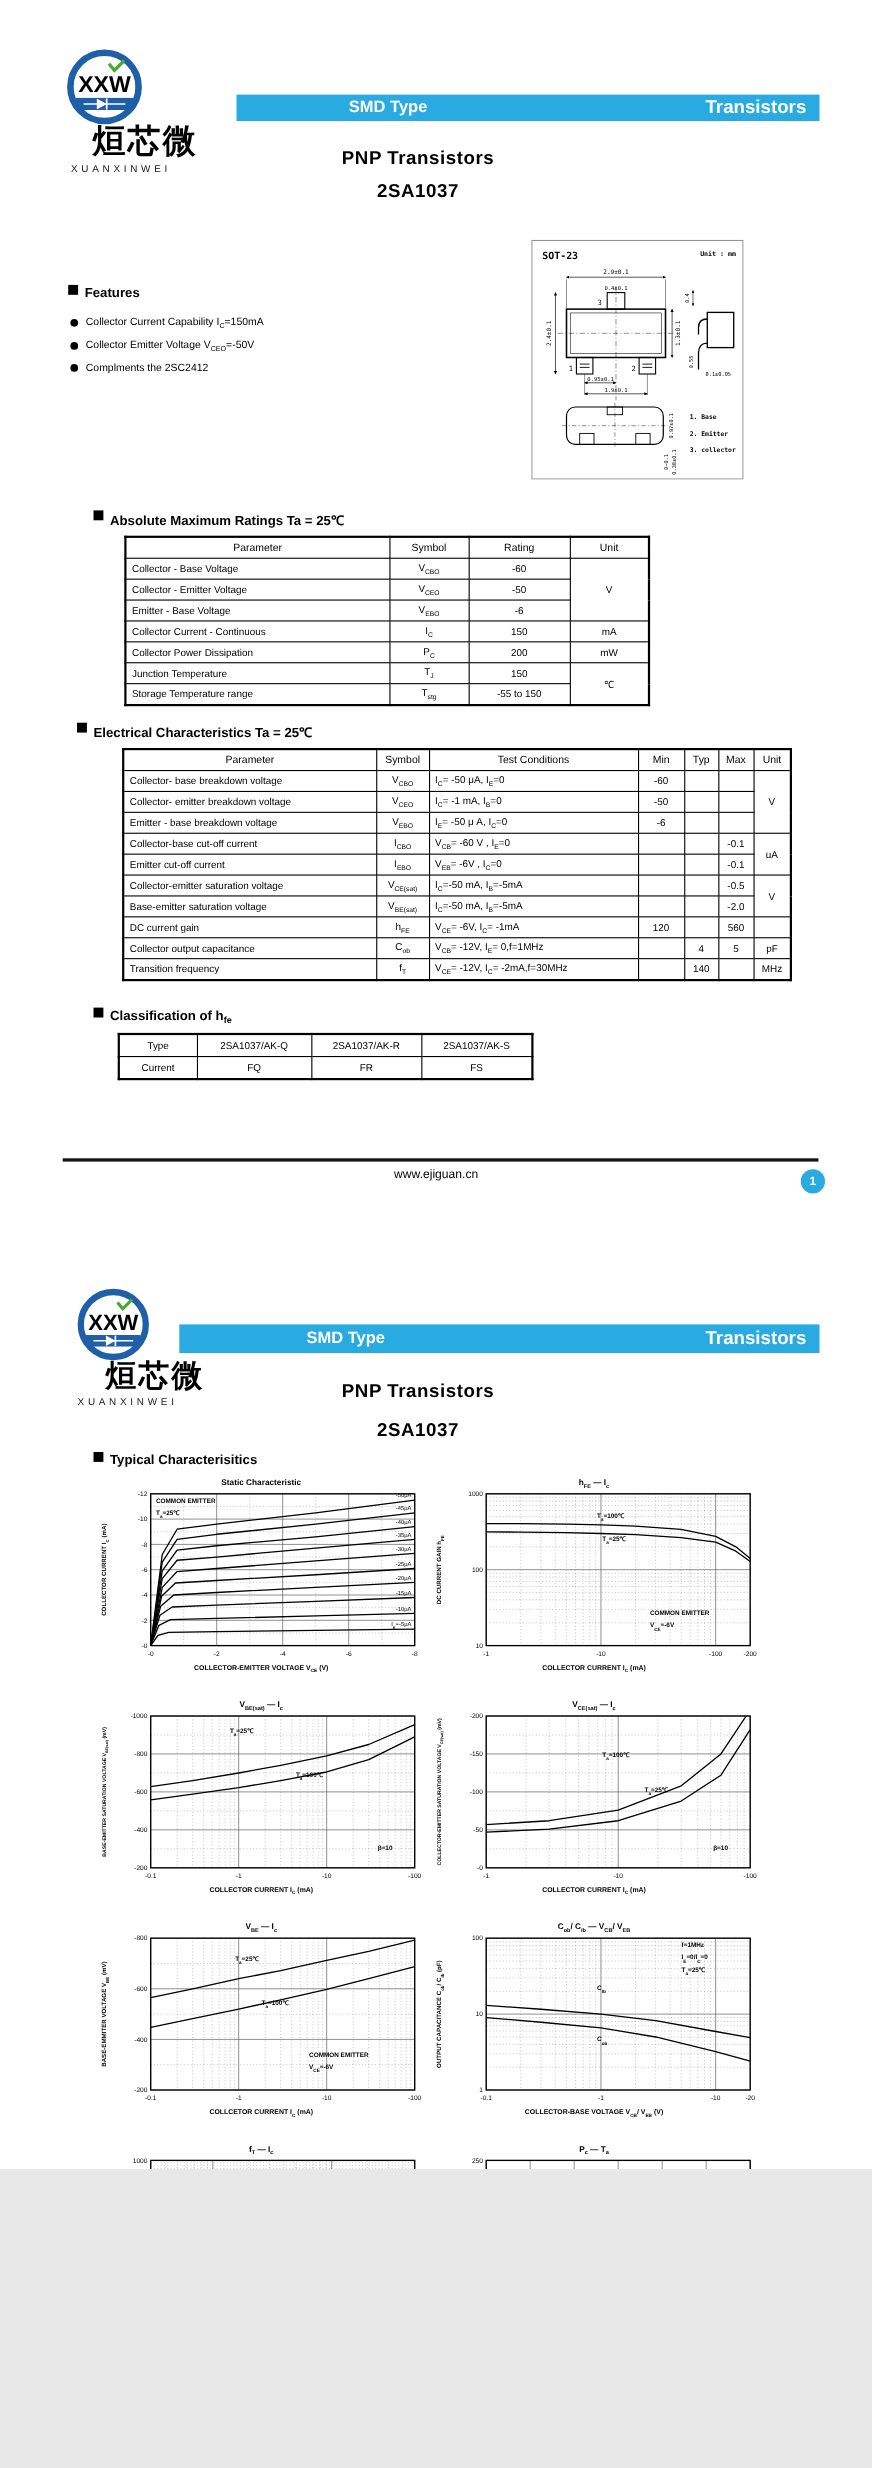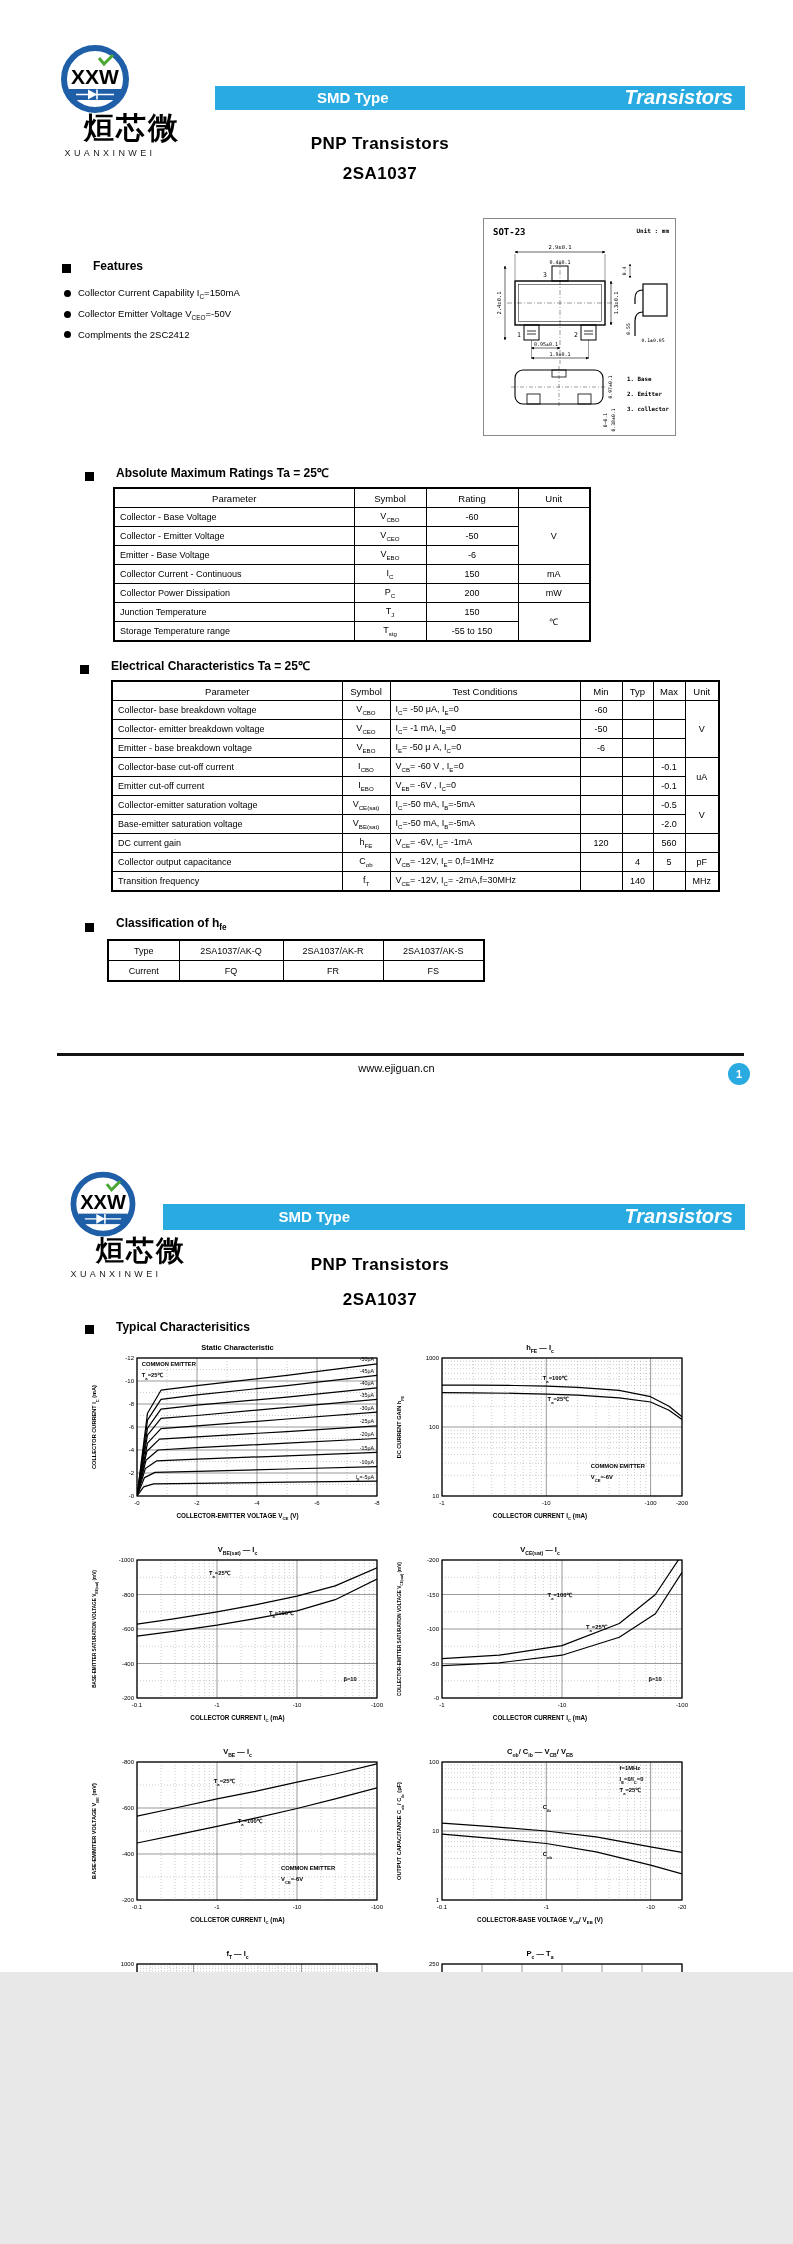--- a/index.html
+++ b/index.html
@@ -1,26 +1,26 @@
 <!DOCTYPE html>
 <html><head>
 <meta charset="utf-8">
 <style>
   html,body{margin:0;padding:0;background:#e8e8e8;}
   #doc{position:relative;width:793px;height:1972px;background:#fff;margin:0 auto;
        font-family:"Liberation Sans",sans-serif;color:#000;overflow:hidden;}
   .abs{position:absolute;}
   .banner{position:absolute;background:#29ABE2;color:#fff;font-weight:bold;}
   .banner .bl{position:absolute;left:26%;top:50%;transform:translate(-50%,-52%);font-size:15px;}
-  .banner .br{position:absolute;right:12px;top:50%;transform:translateY(-52%);font-size:20px;font-style:italic;}
+  .banner .br{position:absolute;right:12px;top:50%;transform:translateY(-52%);font-size:17px;}
   .doc-title{position:absolute;text-align:center;font-weight:bold;font-size:17px;letter-spacing:0.5px;}
   .cn{position:absolute;font-weight:bold;font-size:30px;letter-spacing:2px;text-align:right;
       font-family:"DejaVu Sans",sans-serif;}
   .en{position:absolute;font-size:9px;letter-spacing:3.4px;text-align:center;color:#1a1a1a;}
-  .section-h{position:absolute;font-size:12px;font-weight:bold;display:flex;align-items:flex-end;gap:22px;white-space:nowrap;}
+  .section-h{position:absolute;font-size:12px;font-weight:bold;display:flex;align-items:flex-start;gap:6px;white-space:nowrap;}
   .sq{width:9px;height:9px;background:#000;display:inline-block;flex:none;}
   .feat-item{position:absolute;font-size:9.5px;display:flex;gap:7px;align-items:center;white-space:nowrap;}
   .dot{width:7px;height:7px;border-radius:50%;background:#000;flex:none;}
   table{border-collapse:collapse;position:absolute;table-layout:fixed;border:2px solid #000;}
   td,th{border:1px solid #000;font-size:9px;font-weight:normal;padding:0 2px;text-align:center;
         height:18px;overflow:hidden;white-space:nowrap;}
   th{font-size:9.5px;}
   td.pl{text-align:left;padding-left:5px;}
   sub{font-size:68%;}
   .footer-line{position:absolute;height:3px;background:#141414;}
@@ -200,21 +200,21 @@
           <td rowspan="2">℃</td>
         </tr>
         <tr>
           <td class="pl">Storage Temperature range</td>
           <td>T<sub>stg</sub></td>
           <td>-55 to 150</td>
         </tr>
       </tbody>
   </table>
 
-  <div class="section-h" style="left:80px;top:657px">
+  <div class="section-h" style="left:70px;top:657px">
     <span class="sq"></span>
     <span>Electrical Characteristics Ta = 25℃</span>
   </div>
   <table id="t-elec" style="left:111px;top:680px;width:607px">
     <colgroup>
         <col style="width:230px">
         <col style="width:48px">
         <col style="width:190px">
         <col style="width:42px">
         <col style="width:31px">

